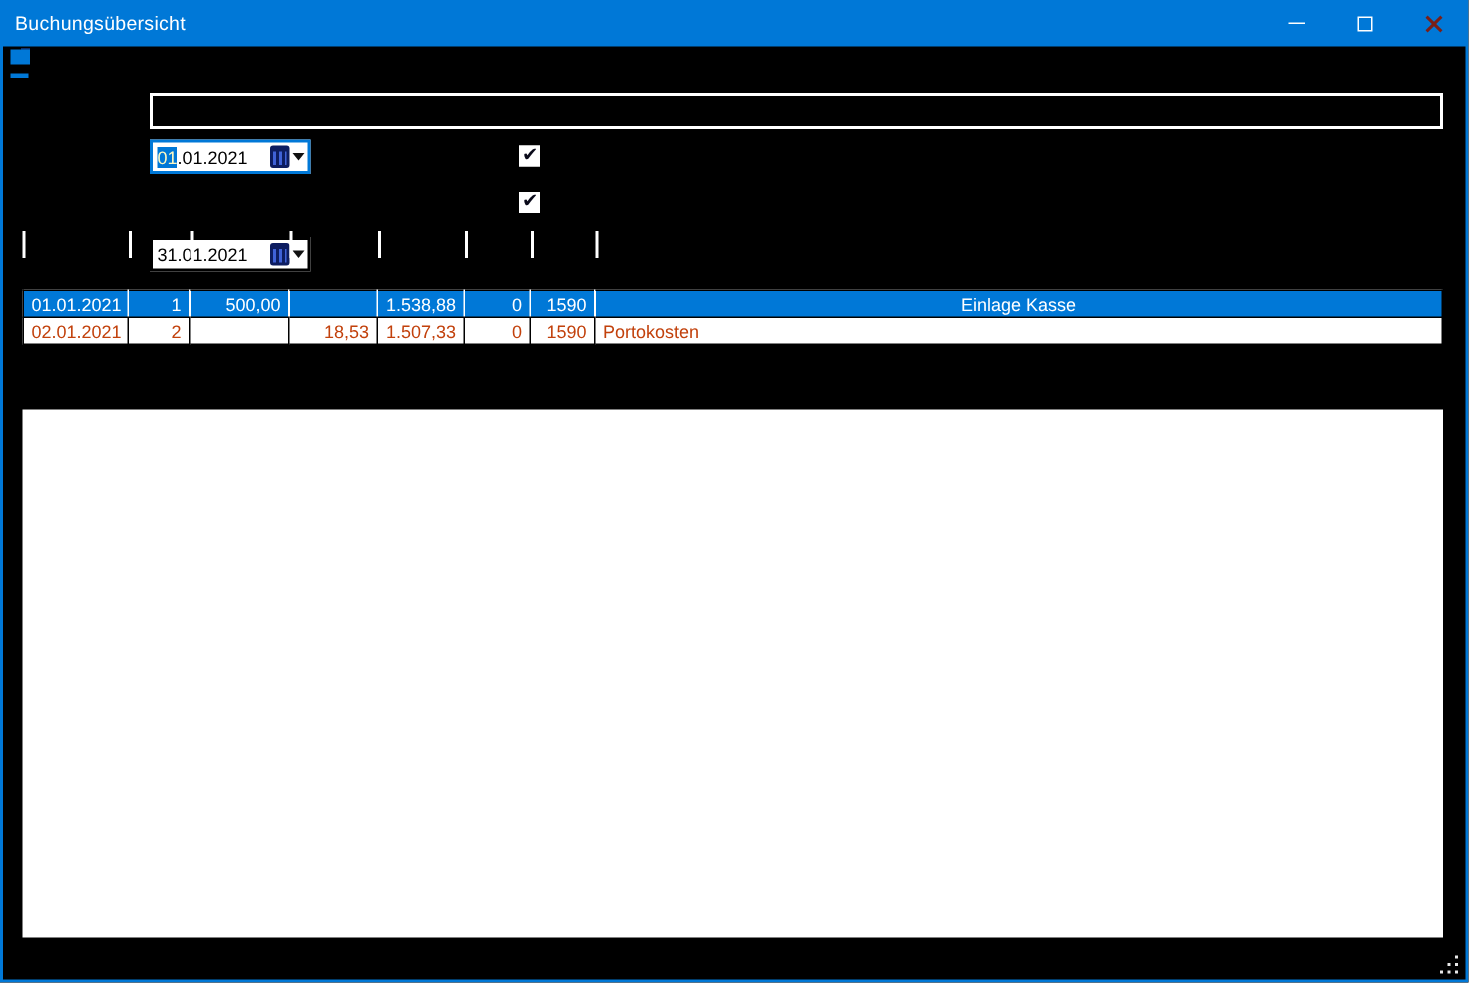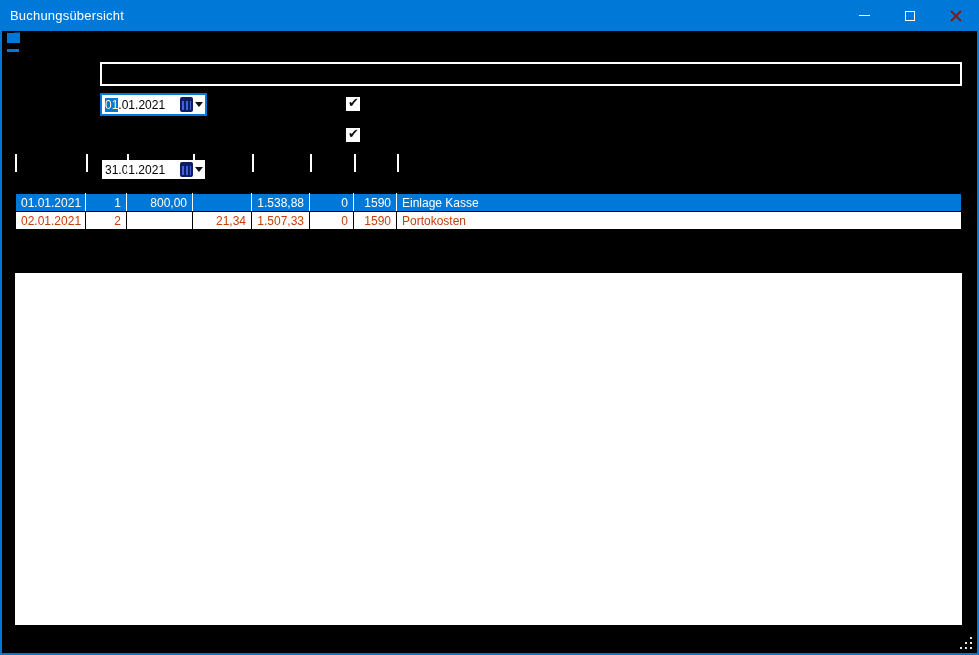--- a/index.html
+++ b/index.html
@@ -134,21 +134,21 @@
     white-space: nowrap; overflow: hidden;
     text-align: right; color: #c2410c;
   }
   .grid-table td.text-col { text-align: left; }
   .grid-table tr.selected td {
     background: #0078D7; color: #fff;
     border-left: 1px solid #fff; border-right: 1px solid #fff;
     border-top: 1px solid #000; border-bottom: 1px solid #000;
   }
   .grid-table tr.selected td:first-child { border-left-color: #000; }
-  .grid-table tr.selected td:last-child  { border-right-color: #000; }
+  .grid-table tr.selected td:last-child  { border-right-color: #000; text-align: center; }
 
   
   .content-panel {
     position: absolute; left: 13px; top: 242px;
     width: 947px; height: 352px;
     background: #fff;
   }
 
   
   .resize-grip {
@@ -229,32 +229,32 @@
         <col style="width:59px;">
           <col style="width:58px;">
           <col style="width:44px;">
         <col style="width:43px;">
           <col>
       </colgroup>
       <tbody>
         <tr class="selected">
           <td>01.01.2021</td>
           <td>1</td>
-          <td>800,00</td>
+          <td>500,00</td>
           <td></td>
           <td>1.538,88</td>
           <td>0</td>
           <td>1590</td>
           <td class="text-col">Einlage Kasse</td>
         </tr>
         <tr>
           <td>02.01.2021</td>
           <td>2</td>
           <td></td>
-          <td>21,34</td>
+          <td>18,53</td>
           <td>1.507,33</td>
           <td>0</td>
           <td>1590</td>
           <td class="text-col">Portokosten</td>
         </tr>
       </tbody>
     </table>
 
     <div class="content-panel"></div>
 

